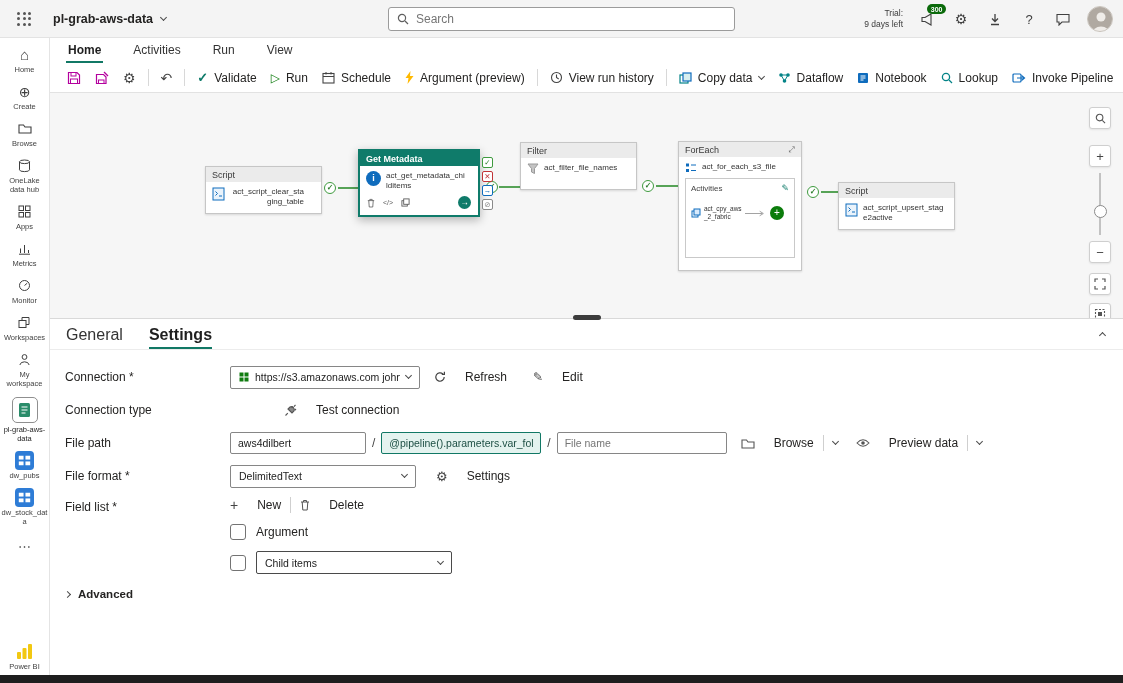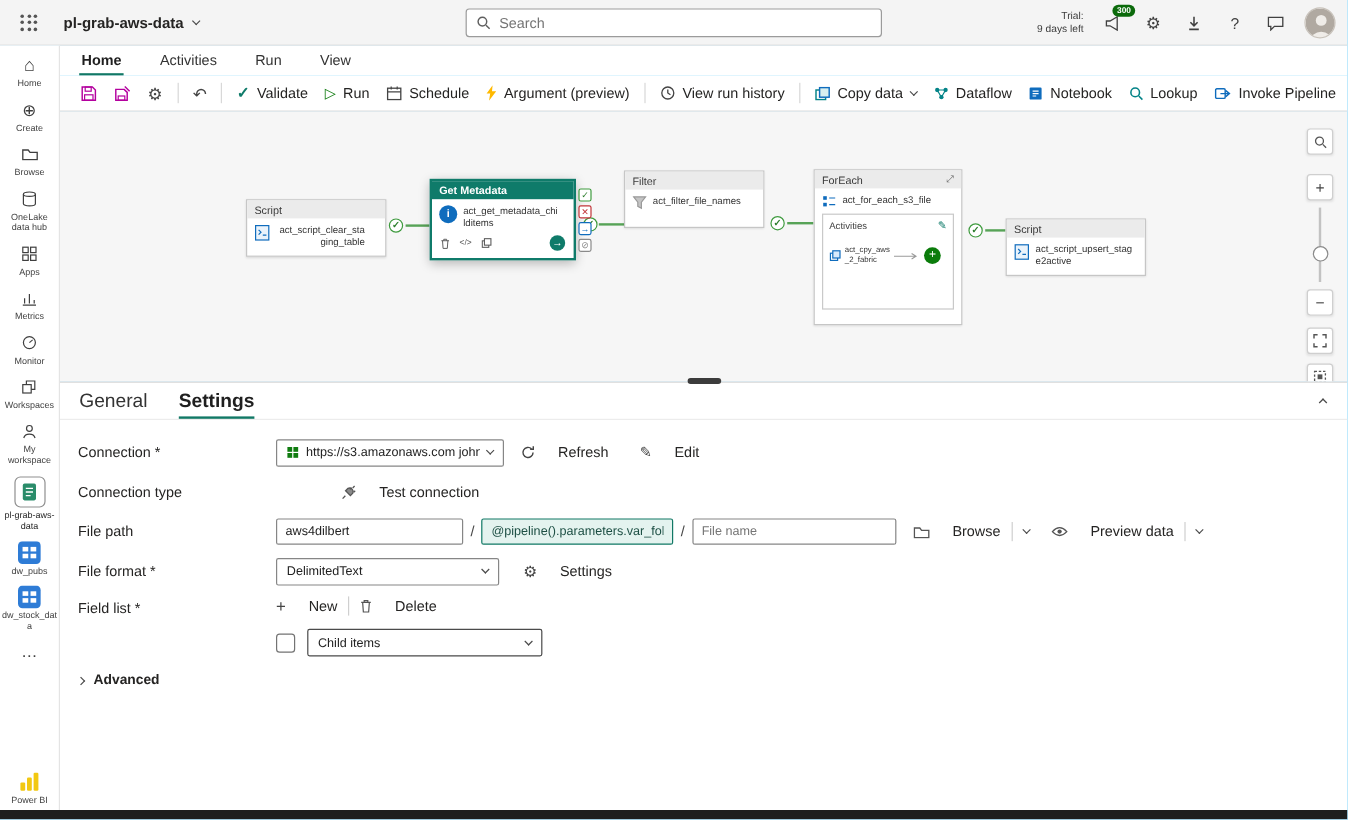--- a/index.html
+++ b/index.html
@@ -602,21 +602,21 @@
                   <path d="M9 2.5 l-1.3 1.3 M11.5 1 l-1.6 1.6 M12 5 l-1.3 1.3"></path>
                 </g>
               </svg>
             </span>
           <span>Test connection</span>
         </span>
       </div>
 
       <div class="frow">
         <span class="flabel">File path</span>
-        <input class="tin" style="width: 156px;" value="aws4dilbert">
+        <input class="tin" style="width: 136px;" value="aws4dilbert">
         <span class="slash">/</span>
         <input class="tin param" style="width: 160px;" value="@pipeline().parameters.var_folder">
         <span class="slash">/</span>
         <input class="tin" style="width: 170px;" placeholder="File name">
         <span class="lbtn" style="margin-left:14px;">
           <span class="gicon">
               <svg width="14" height="11" viewBox="0 0 14 11">
                 <path d="M1 2 h4.5 l1.5 2 H13 v6 H1 z" fill="none" stroke="#555" stroke-width="1.1"></path>
               </svg>
             </span>
@@ -660,20 +660,24 @@
             <span class="vdiv"></span>
             <span class="lbtn">
               <span class="gicon">
                   <svg width="10" height="12" viewBox="0 0 10 12">
                     <path d="M1 3 h8 M3.5 3 V1.5 h3 V3 M2.2 3 l.6 8 h4.4 l.6-8" fill="none" stroke="#555" stroke-width="1"></path>
                   </svg>
                 </span>
               <span>Delete</span>
             </span>
           </div>
+          <div class="flist-row">
+            <span class="cb"></span>
+            <span style="margin-left:10px;">Argument</span>
+          </div>
           <div class="flist-row" style="margin-bottom:0;">
             <span class="cb"></span>
             <span class="dd" style="width:196px; margin-left:10px; border-color:#4a4a4a;">
               <span class="val">Child items</span>
               <i class="chv s"></i>
             </span>
           </div>
         </div>
       </div>
 

